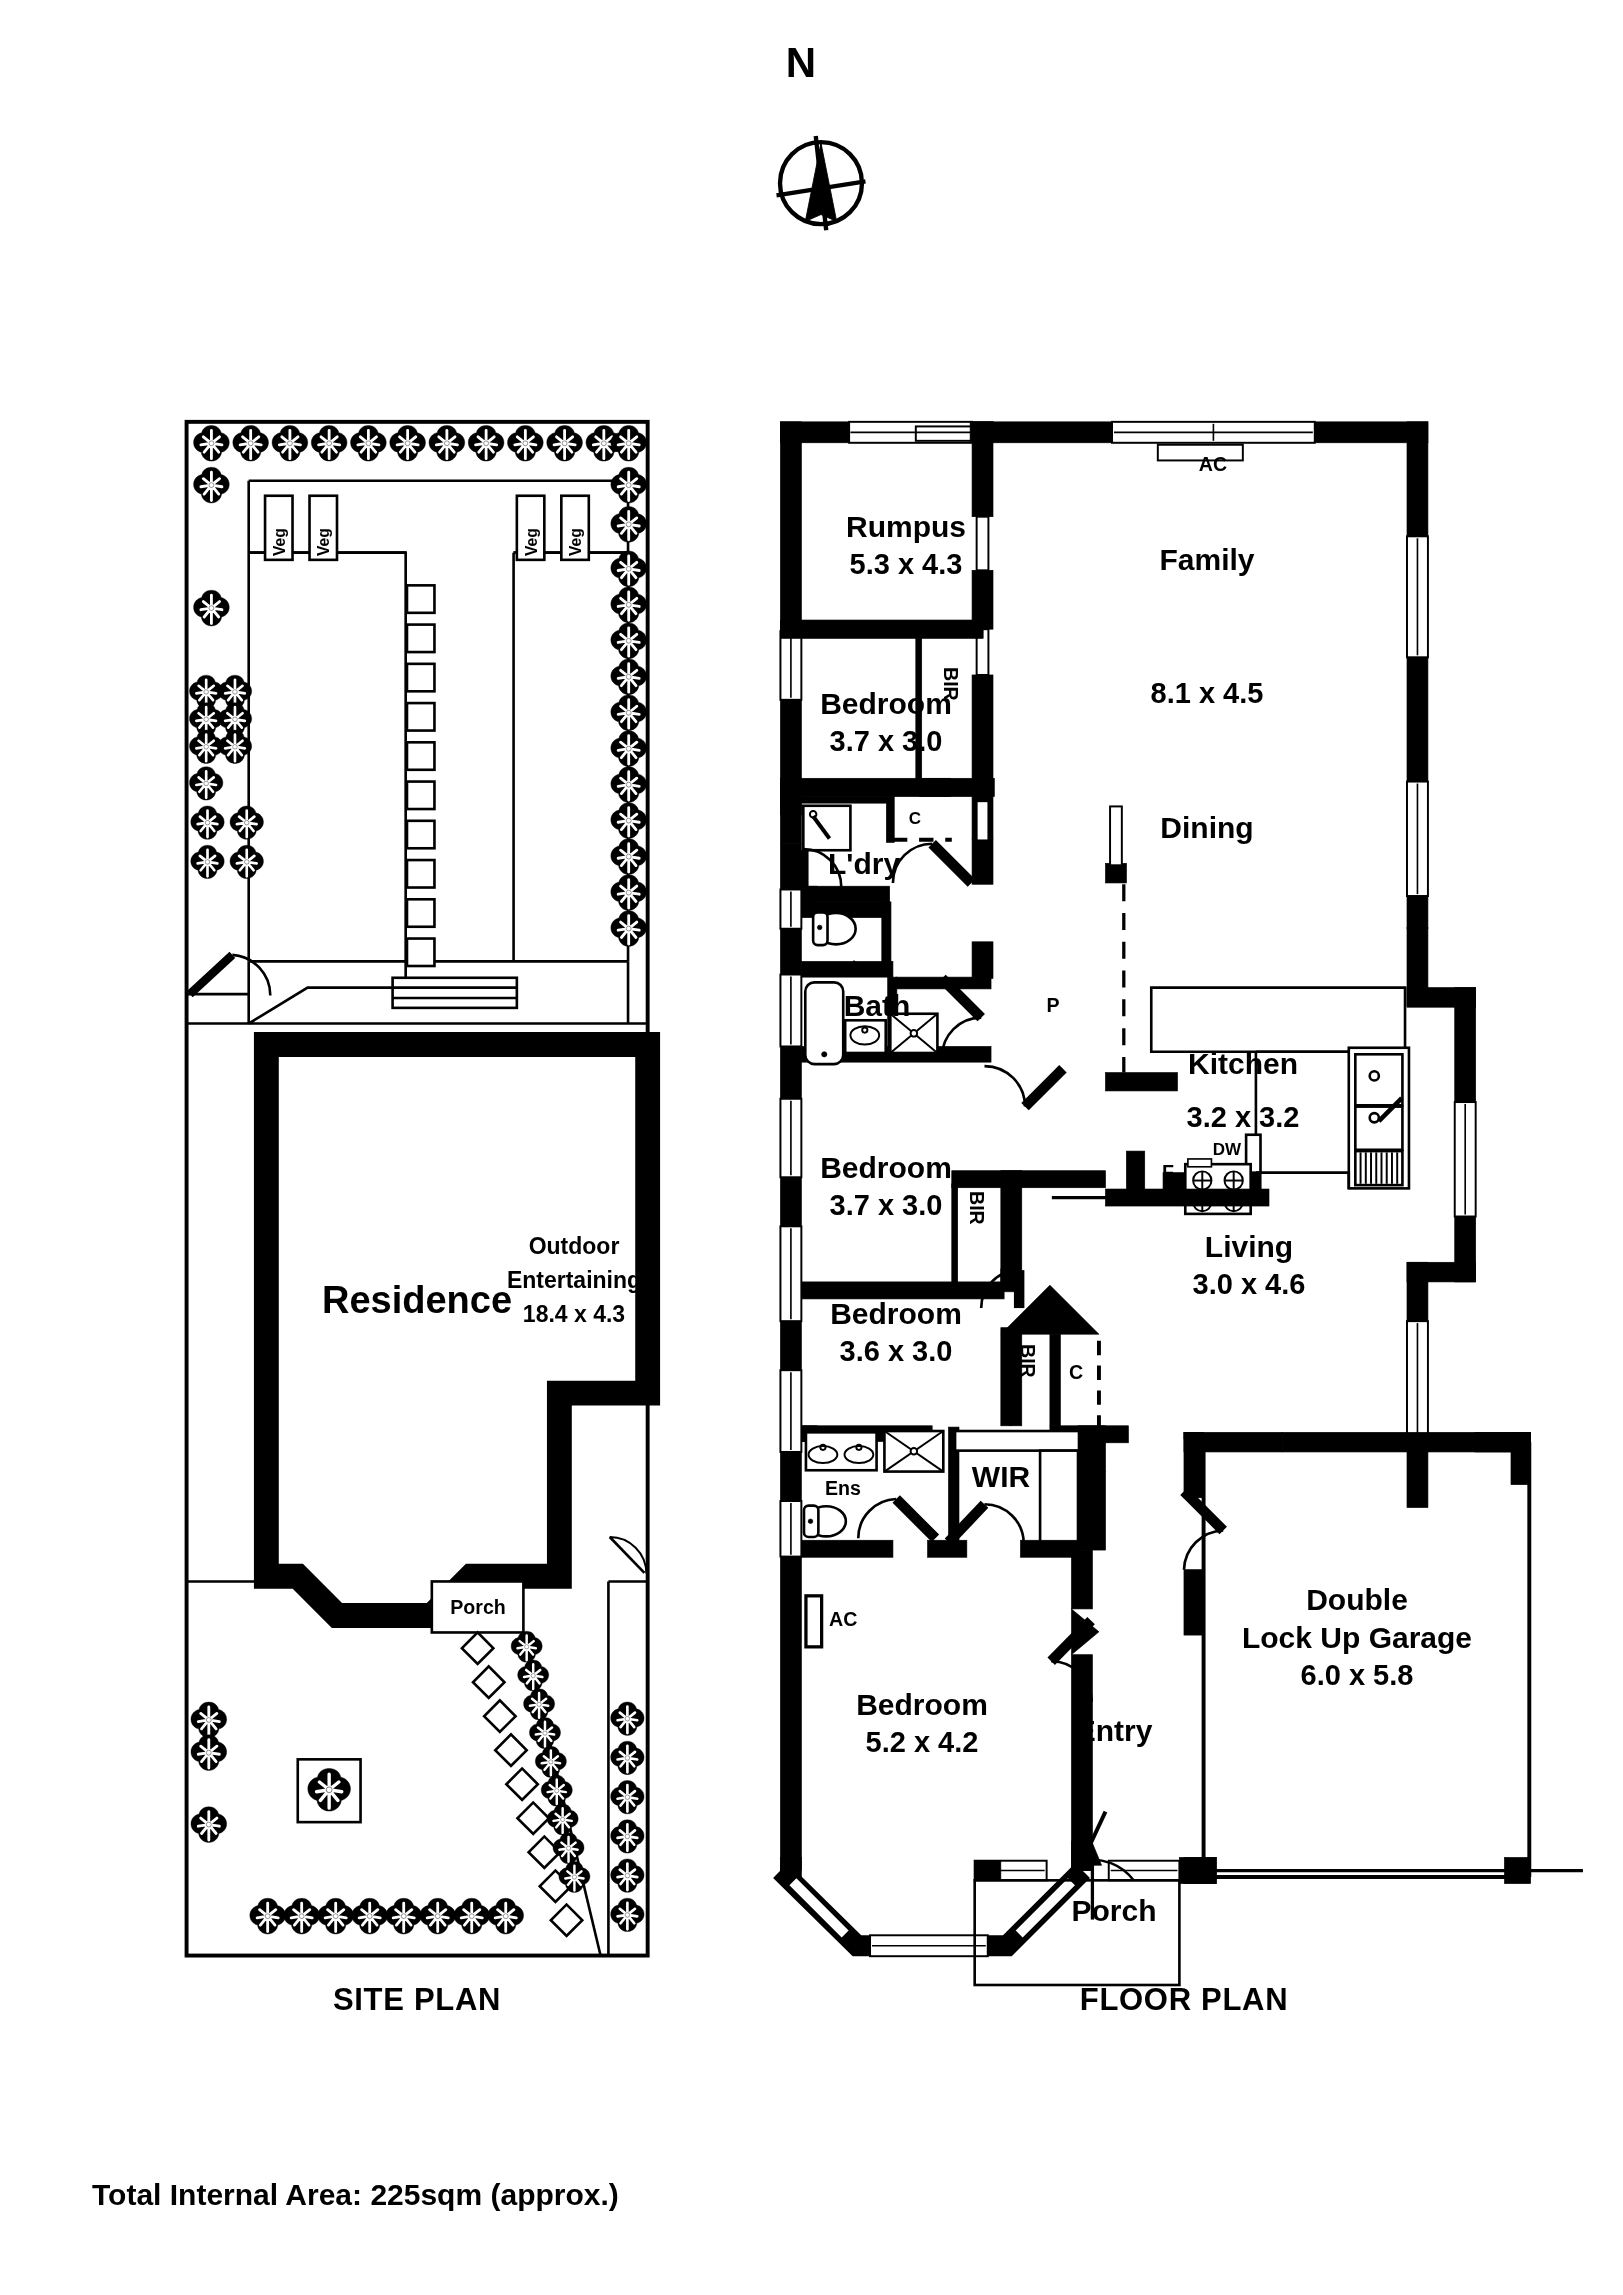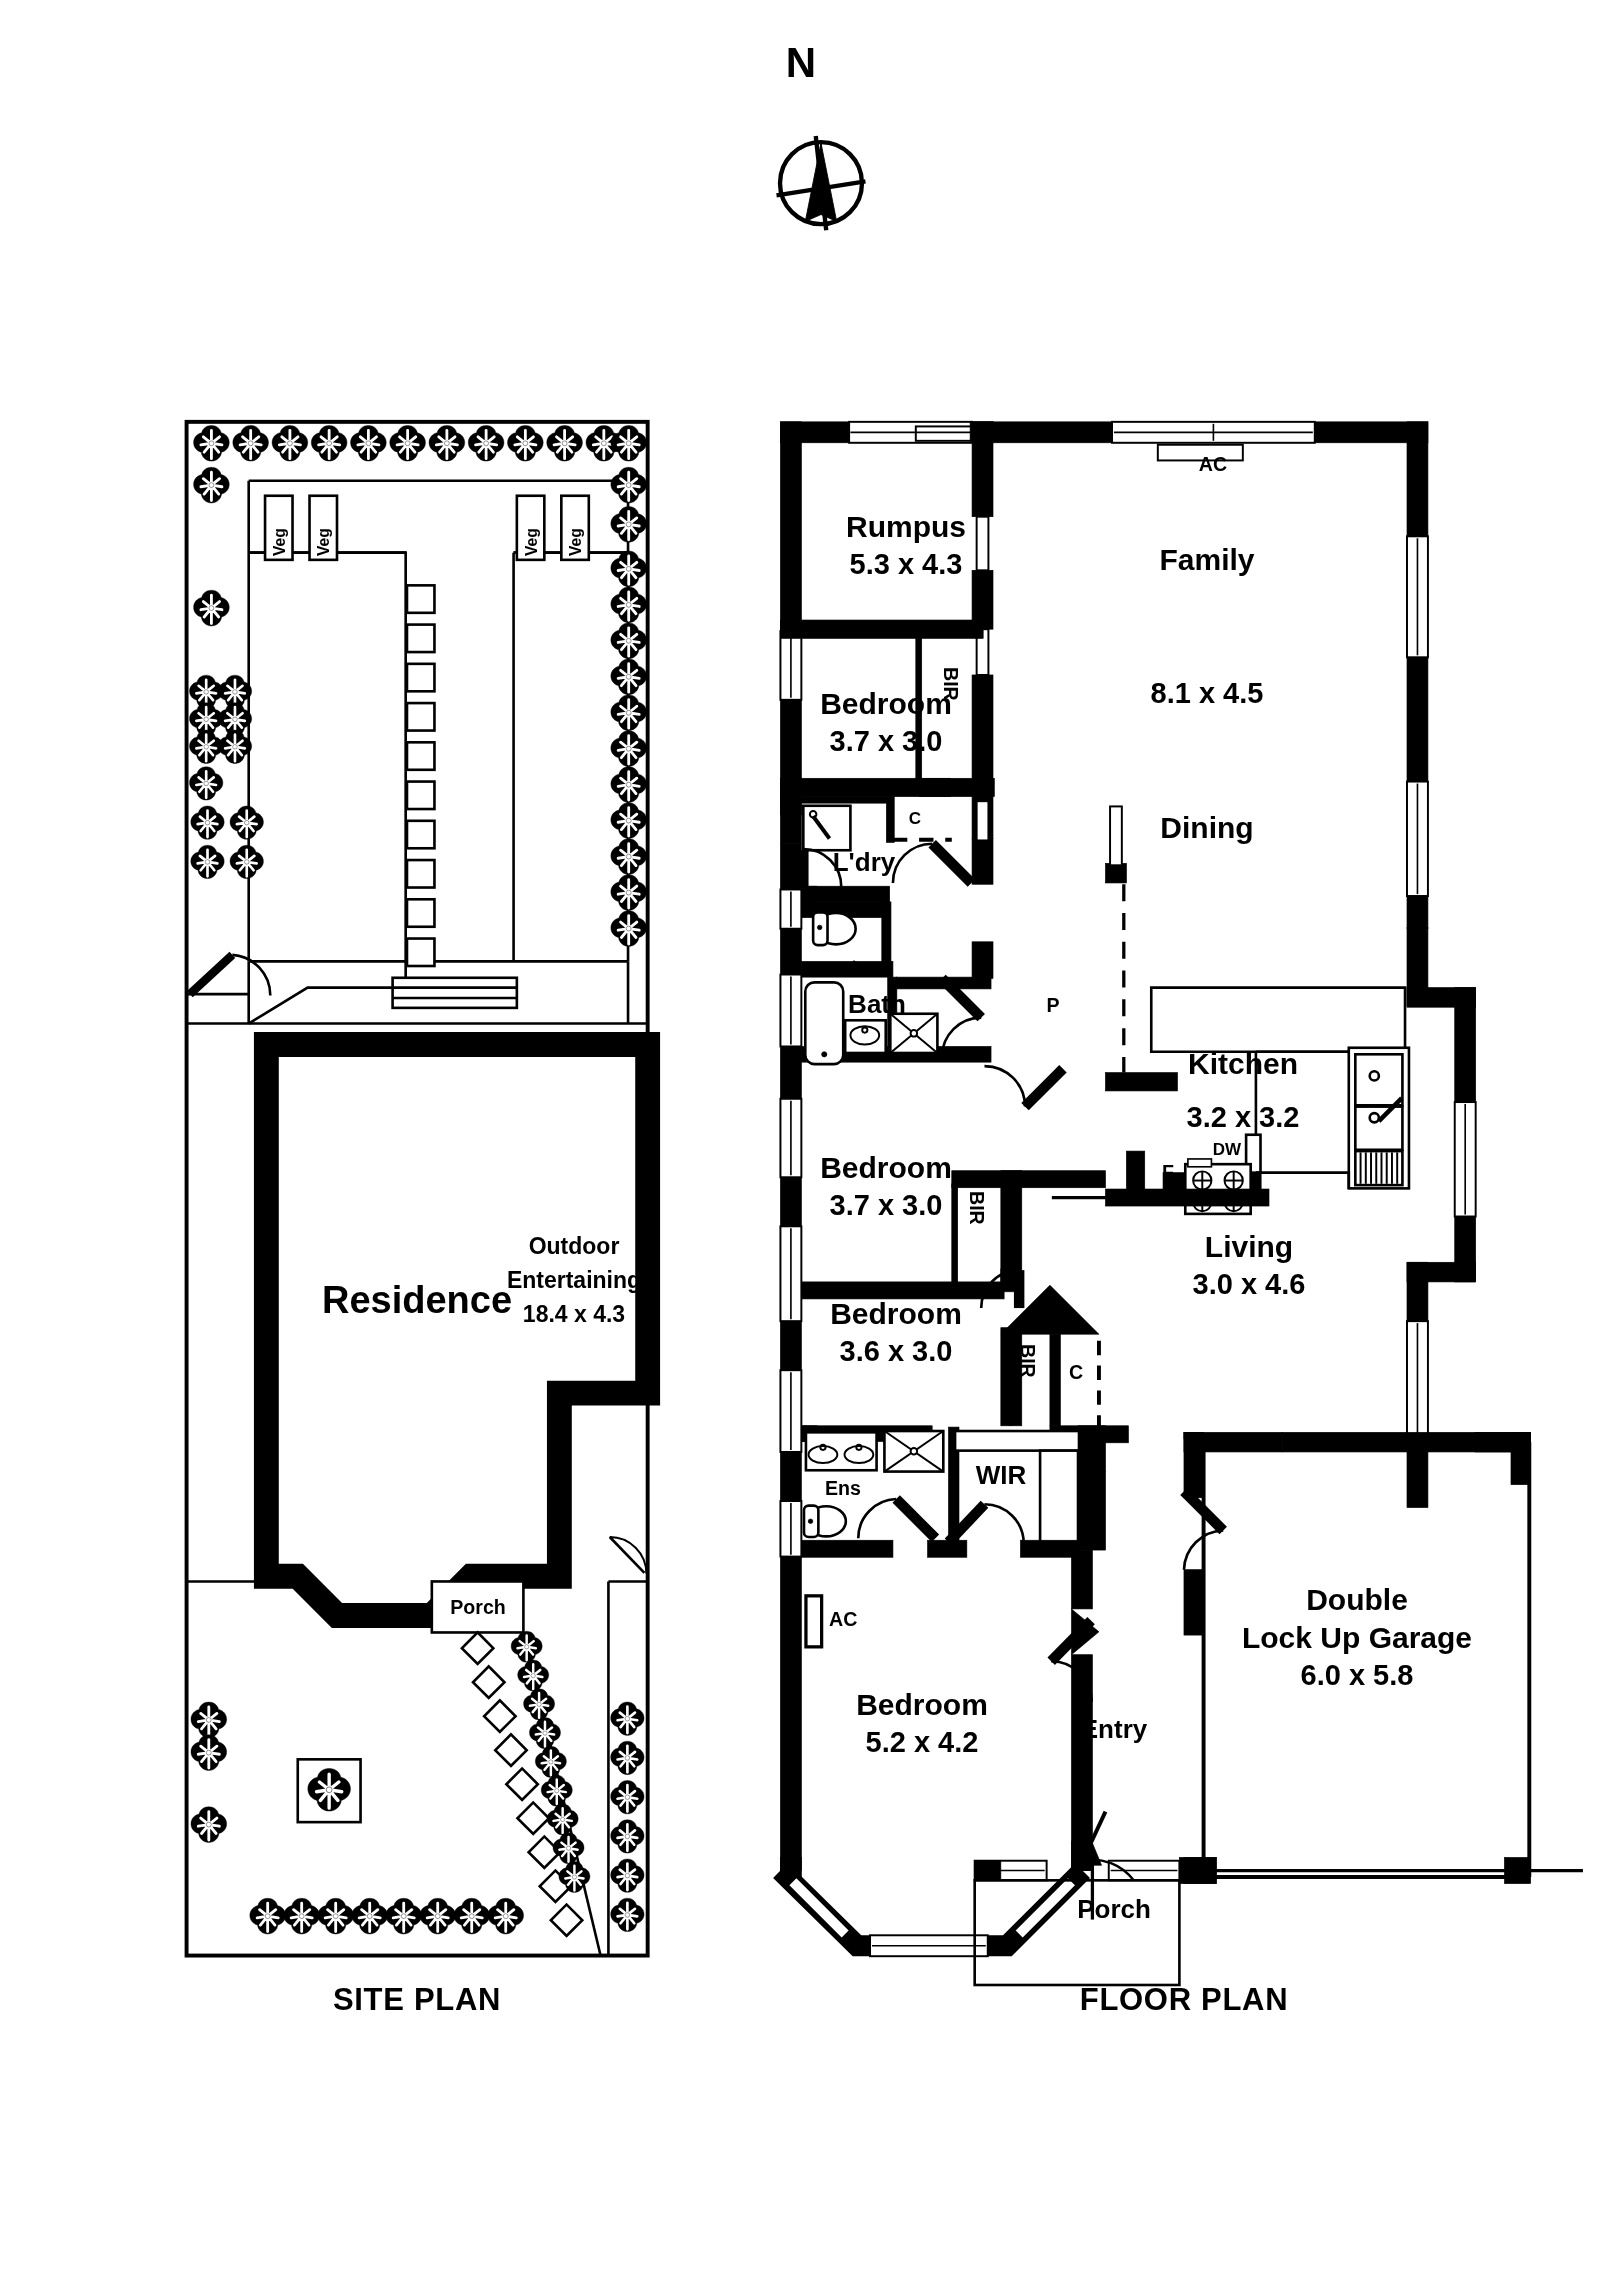--- a/index.html
+++ b/index.html
@@ -9,21 +9,21 @@
     font-family:"Liberation Sans", sans-serif;color:#000;
   }
   .stage{position:absolute;inset:0;}
   svg.plan{position:absolute;left:0;top:0;width:1623px;height:2295px;display:block;}
 
   
   .t{position:absolute;white-space:nowrap;font-family:"Liberation Sans",sans-serif;color:#000;}
   .compass-n{font-size:42px;font-weight:bold;letter-spacing:0;}
   .room-name{font-size:30px;font-weight:bold;}
   .room-dim{font-size:29px;font-weight:bold;}
-  .room-name-sm{font-size:26px;font-weight:bold;}
+  .room-name-sm{font-size:30px;font-weight:bold;}
   .lbl-sm{font-size:19.6px;font-weight:bold;}
   .lbl-xs{font-size:17px;font-weight:bold;}
   .lbl-veg{font-size:15.7px;font-weight:bold;}
   .plan-title{font-size:31px;font-weight:bold;letter-spacing:0.7px;}
   .site-res{font-size:38px;font-weight:bold;}
   .site-oe{font-size:23px;font-weight:bold;line-height:1.45;text-align:center;}
   .site-porch{font-size:19.6px;font-weight:bold;}
   .vert{transform:rotate(-90deg);transform-origin:left top;}
   .vert-cw{transform:rotate(90deg);transform-origin:left top;}
   .ctr{transform:translateX(-50%);}
@@ -621,16 +621,17 @@
   <div class="t room-name-sm ctr" style="left:1114px;top:1714px;">Entry</div>
   <div class="t room-name-sm ctr" style="left:1114px;top:1894px;">Porch</div>
 
   <div class="t room-name ctr" style="left:1357px;top:1583px;">Double</div>
   <div class="t room-name ctr" style="left:1357px;top:1621px;">Lock Up Garage</div>
   <div class="t room-dim ctr" style="left:1357px;top:1659px;">6.0 x 5.8</div>
 
   <div class="t plan-title ctr" style="left:1184px;top:1982px;">FLOOR PLAN</div>
 
   <div class="footer">
+    <p class="footer-title">Total Internal Area: 225sqm (approx.)</p>
   </div>
 
 </div>
 
 
 </body></html>

